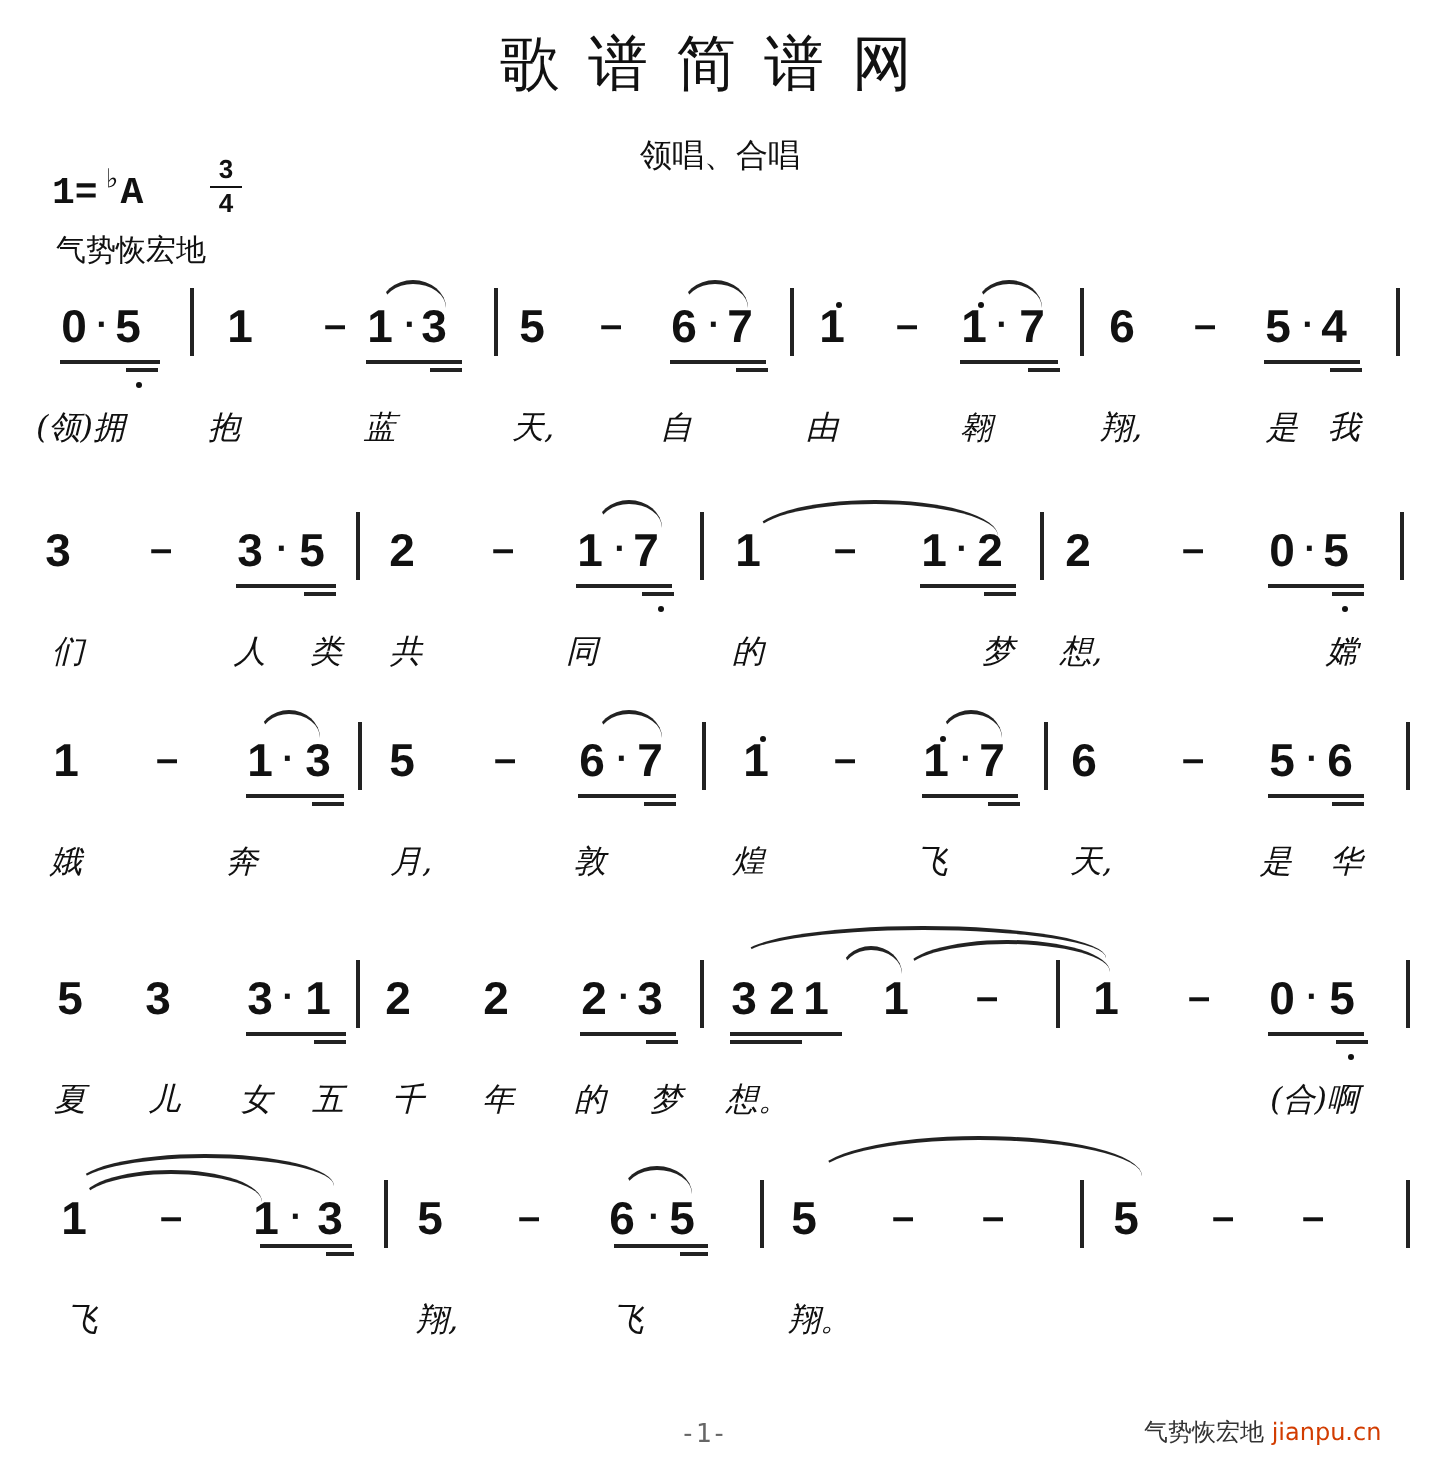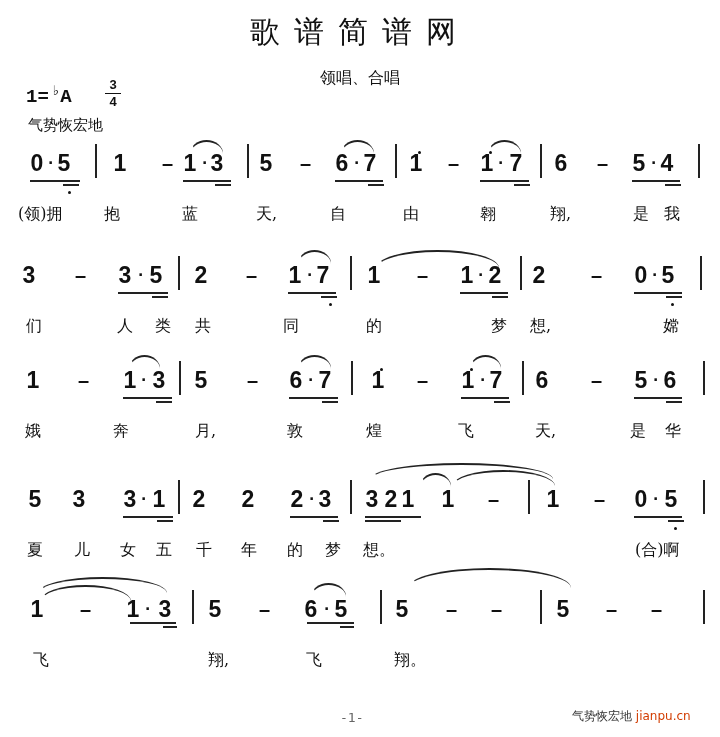--- a/index.html
+++ b/index.html
@@ -14,21 +14,21 @@
              font-family:"Liberation Sans", sans-serif; font-weight:bold; font-size:13px; line-height:14px; }
   .timesig .line { border-top:1.5px solid #111; margin:1px 0; }
   .tempo { position:absolute; left:28px; top:116px; font-size:15px; }
   .note { position:absolute; font-family:"Liberation Sans", sans-serif; font-weight:bold; font-size:23px; line-height:26px; width:18px; text-align:center; }
   .dash { position:absolute; font-family:"Liberation Sans", sans-serif; font-weight:bold; font-size:20px; line-height:26px; }
   .dot { position:absolute; font-size:14px; font-weight:bold; }
   .bar { position:absolute; width:1.5px; background:#222; height:34px; }
   .ul { position:absolute; height:1.5px; background:#222; }
   .odot { position:absolute; width:3px; height:3px; border-radius:50%; background:#111; }
   .slur { position:absolute; border-top:2px solid #222; border-radius:50% 50% 0 0 / 100% 100% 0 0; height:10px; border-left:1px solid transparent; }
-  .lyric { position:absolute; font-family:"DejaVu Serif", serif; font-size:16px; line-height:20px; }
+  .lyric { position:absolute; font-family:"DejaVu Serif", serif; font-size:16px; line-height:20px;font-style:italic; }
   .pagenum { position:absolute; left:340px; top:710px; font-family:"DejaVu Sans Mono", monospace; font-size:13px; color:#666; }
   .watermark { position:absolute; left:572px; top:708px; font-size:12px; color:#333; }
   .watermark .site { color:#d23c00; font-family:"DejaVu Sans", sans-serif; }
 </style>
 </head>
 <body>
 
 <div>
   <div class="title">歌谱简谱网</div>
   <div class="subtitle">领唱、合唱</div>

